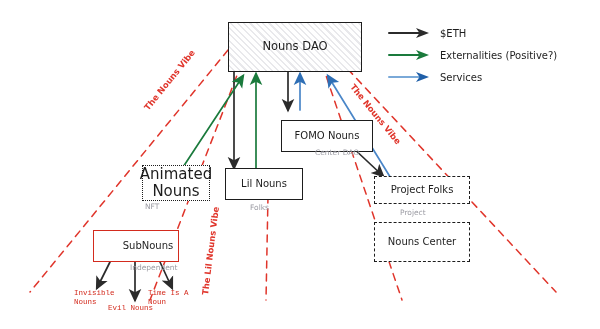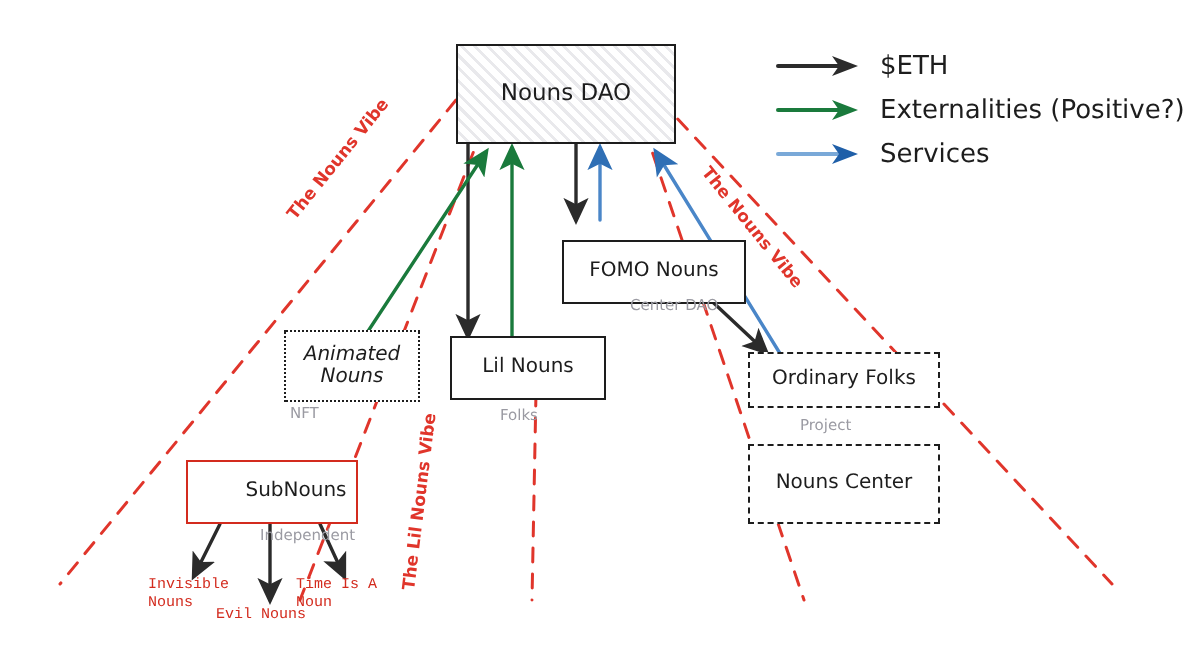--- a/index.html
+++ b/index.html
@@ -19,33 +19,33 @@
   .hatch{
     border:1.8px solid #1d1d1d;
     background-image:repeating-linear-gradient(45deg,#ffffff 0 3px,#e9e9ec 3px 4.5px);
   }
   .dotted{border:1.8px dotted #1d1d1d;}
   .dashed{border:1.7px dashed #1d1d1d;}
   .redbox{border:1.8px solid #d32b1e;color:#d32b1e;padding-left:24px;}
 
   .t-dao{font-size:11.5px;color:#1d1d1d;}
   .t-node{font-size:10px;color:#1d1d1d;}
-  .t-small{font-size:10px;color:#1d1d1d;font-style:italic;}
+  .t-small{font-size:15px;color:#1d1d1d;}
 
   
   .sublabel{position:absolute;font-size:7.5px;color:#9a9aa2;white-space:nowrap;}
 
   
   .redtext{position:absolute;color:#e0352b;font-size:8.5px;white-space:nowrap;font-weight:600;}
   .leafred{position:absolute;color:#d32b1e;font-size:7.5px;line-height:1.2;white-space:nowrap;font-family:Liberation Mono, monospace;}
 
   
   #legend{position:absolute;left:388px;top:22px;width:200px;}
   .legend-row{display:flex;align-items:center;height:22px;}
-  .legend-label{font-size:13px;color:#1d1d1d;margin-left:10px;white-space:nowrap;}
+  .legend-label{font-size:10px;color:#1d1d1d;margin-left:10px;white-space:nowrap;}
   .legend-arrow{width:42px;height:12px;flex:0 0 42px;}
 </style>
 </head>
 <body>
 
 <div id="canvas">
 
   <svg class="layer">
     <defs>
       <marker id="hdBlack" markerWidth="9" markerHeight="9" refX="6.5" refY="4" orient="auto">
@@ -90,42 +90,42 @@
     </g>
 
     <g stroke="#1a7a3c" stroke-width="1.7" fill="none" stroke-linecap="round">
 
       <path d="M256,168 L256,74" marker-end="url(#hdGreen)"></path>
 
       <path d="M164,196 L243,76" marker-end="url(#hdGreen)"></path>
     </g>
   </svg>
 
-  <div class="node hatch t-dao" style="left:228px;top:22px;width:110px;height:50px;">
+  <div class="node hatch t-dao" style="left:228px;top:22px;width:134px;height:50px;">
     <span>Nouns DAO</span>
   </div>
 
   <div class="node solid t-node" style="left:281px;top:120px;width:92px;height:32px;">
     <span>FOMO Nouns</span>
   </div>
   <div class="sublabel" style="left:315px;top:148px;">Center DAO</div>
 
   <div class="node dotted t-small" style="left:142px;top:165px;width:68px;height:36px;flex-direction:column;">
     <span>Animated</span>
     <span>Nouns</span>
   </div>
   <div class="sublabel" style="left:145px;top:202px;">NFT</div>
 
   <div class="node solid t-node" style="left:225px;top:168px;width:78px;height:32px;">
     <span>Lil Nouns</span>
   </div>
   <div class="sublabel" style="left:250px;top:203px;">Folks</div>
 
   <div class="node dashed t-node" style="left:374px;top:176px;width:96px;height:28px;">
-    <span>Ordinary Folks</span>
+    <span>Project Folks</span>
   </div>
   <div class="sublabel" style="left:400px;top:208px;">Project</div>
 
   <div class="node dashed t-node" style="left:374px;top:222px;width:96px;height:40px;">
     <span>Nouns Center</span>
   </div>
 
   <div class="node redbox t-node" style="left:93px;top:230px;width:86px;height:32px;">
     <span>SubNouns</span>
   </div>

